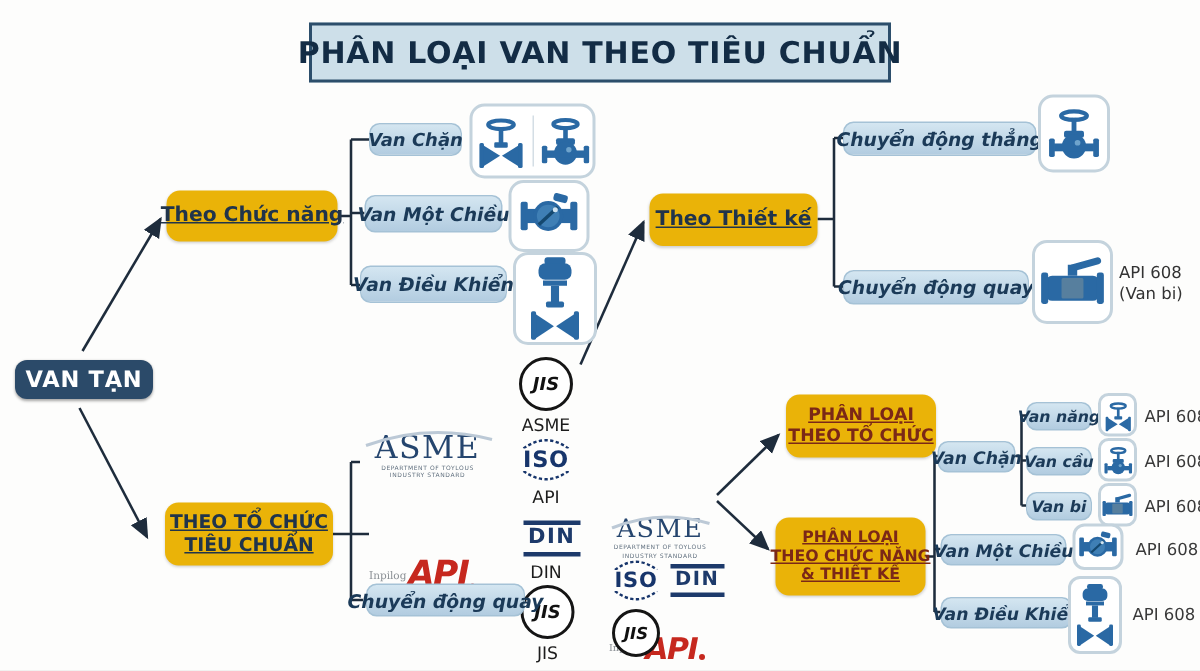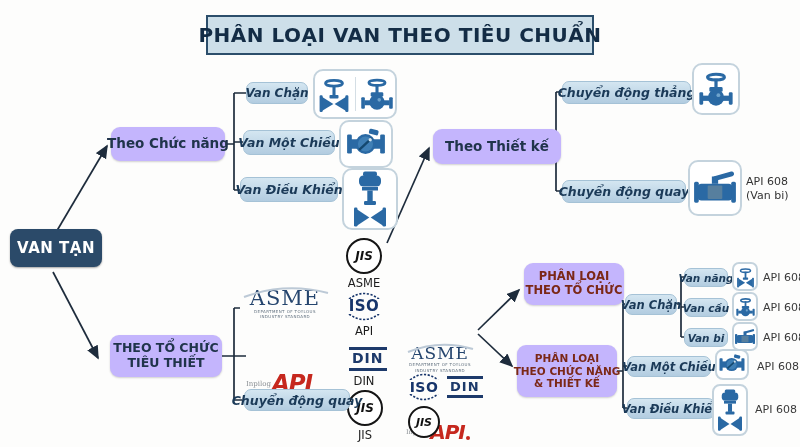--- a/index.html
+++ b/index.html
@@ -7,22 +7,22 @@
   .abs{position:absolute;box-sizing:border-box;}
   .overlay{position:absolute;left:0;top:0;pointer-events:none;}
   .ln{stroke:#1e2c3c;stroke-width:1.7;fill:none;}
 
   .title-box{background:#cddfe9;border:2.5px solid #2c4e6b;display:flex;align-items:center;justify-content:center;
     font-weight:bold;font-size:20px;color:#132c45;letter-spacing:.5px;white-space:nowrap;}
 
   .root-box{background:#2b4a69;border-radius:8px;display:flex;align-items:center;justify-content:center;
     color:#fff;font-weight:bold;font-size:15px;letter-spacing:.5px;box-shadow:0 1px 2px rgba(0,0,0,.35);white-space:nowrap;}
 
-  .box-orange{background:#c4b5fd;border-radius:9px;display:flex;flex-direction:column;align-items:center;justify-content:center;
-    font-weight:bold;color:#20344b;text-align:center;line-height:1.18;box-shadow:0 1px 2px rgba(0,0,0,.18);white-space:nowrap;}
+  .box-orange{background:#eab308;border-radius:9px;display:flex;flex-direction:column;align-items:center;justify-content:center;
+    font-weight:bold;color:#20344b;text-align:center;line-height:1.18;box-shadow:0 1px 2px rgba(0,0,0,.18);white-space:nowrap;text-decoration:underline;}
   .box-orange.maroon{color:#7b2817;}
 
   .box-blue{background:linear-gradient(180deg,#d4e6f1,#b2cce0);border:1px solid #a5c2d6;border-radius:7px;
     display:flex;align-items:center;justify-content:center;font-weight:bold;color:#1b3a58;white-space:nowrap;font-style:italic;}
 
   .icon-card{background:#fff;border:2px solid #c4d3dd;border-radius:10px;display:flex;align-items:center;justify-content:center;gap:3px;}
   .icon-card .div{width:1px;align-self:stretch;margin:6px 0;background:#d4dee5;}
 
   .std-note{font-size:11px;color:#333;text-align:left;line-height:1.25;white-space:nowrap;}
   .api608{font-size:11px;color:#3a3a3a;white-space:nowrap;}
@@ -116,21 +116,21 @@
     <path class="ln" d="M53,272 L98,358" marker-end="url(#arr)"></path>
     <path class="ln" d="M387,243 L429,148" marker-end="url(#arr)"></path>
     <path class="ln" d="M478,330 L519,290" marker-end="url(#arr)"></path>
     <path class="ln" d="M478,334 L512,366" marker-end="url(#arr)"></path>
   </svg>
 
   <div class="abs title-box" style="left:206px;top:15px;width:388px;height:40px;">
     <span>PHÂN LOẠI VAN THEO TIÊU CHUẨN</span>
   </div>
 
-  <div class="abs root-box" style="left:10px;top:229px;width:92px;height:38px;">
+  <div class="abs root-box" style="left:10px;top:240px;width:92px;height:26px;">
     <span>VAN TẠN</span>
   </div>
 
   <div class="abs box-orange" style="left:111px;top:127px;width:114px;height:34px;font-size:13.5px;">
     <span>Theo Chức năng</span>
   </div>
 
   <div class="abs box-blue" style="left:246px;top:82px;width:62px;height:22px;font-size:12px;">
     <span>Van Chặn</span>
   </div>
@@ -155,21 +155,21 @@
 
   <div class="abs box-blue" style="left:240px;top:177px;width:98px;height:25px;font-size:12.5px;">
     <span>Van Điều Khiển</span>
   </div>
   <div class="abs icon-card" style="left:342px;top:168px;width:56px;height:62px;">
     <svg width="40" height="56">
         <use href="#sym-control"></use>
       </svg>
   </div>
 
-  <div class="abs box-orange" style="left:433px;top:129px;width:128px;height:35px;font-size:13.5px;">
+  <div class="abs box-orange" style="left:433px;top:129px;width:112px;height:35px;font-size:13.5px;">
     <span>Theo Thiết kế</span>
   </div>
 
   <div class="abs box-blue" style="left:562px;top:81px;width:129px;height:23px;font-size:12.5px;">
     <span>Chuyển động thẳng</span>
   </div>
   <div class="abs icon-card" style="left:692px;top:63px;width:48px;height:52px;">
     <svg width="38" height="38">
         <use href="#sym-globe"></use>
       </svg>
@@ -217,21 +217,21 @@
 
   <div class="abs jis-circle" style="left:347px;top:390px;width:36px;height:36px;font-size:12px;">
     <span>JIS</span>
   </div>
   <div class="abs col-label" style="left:341px;top:428px;width:48px;">
     <span>JIS</span>
   </div>
 
   <div class="abs box-orange" style="left:110px;top:335px;width:112px;height:42px;font-size:12.5px;">
     <span>THEO TỔ CHỨC</span>
-    <span>TIÊU THIẾT</span>
+    <span>TIÊU CHUẨN</span>
   </div>
 
   <div class="abs asme-logo" style="left:238px;top:288px;width:94px;">
     <svg class="asme-swoosh" height="14">
         <path d="M6,13 Q47,-2 90,9" fill="none" stroke="#bcc9d6" stroke-width="2"></path>
       </svg>
     <div class="asme-word" style="font-size:21px;">ASME</div>
     <div class="asme-sub">DEPARTMENT OF TOYLOUS</div>
     <div class="asme-sub">INDUSTRY STANDARD</div>
   </div>

